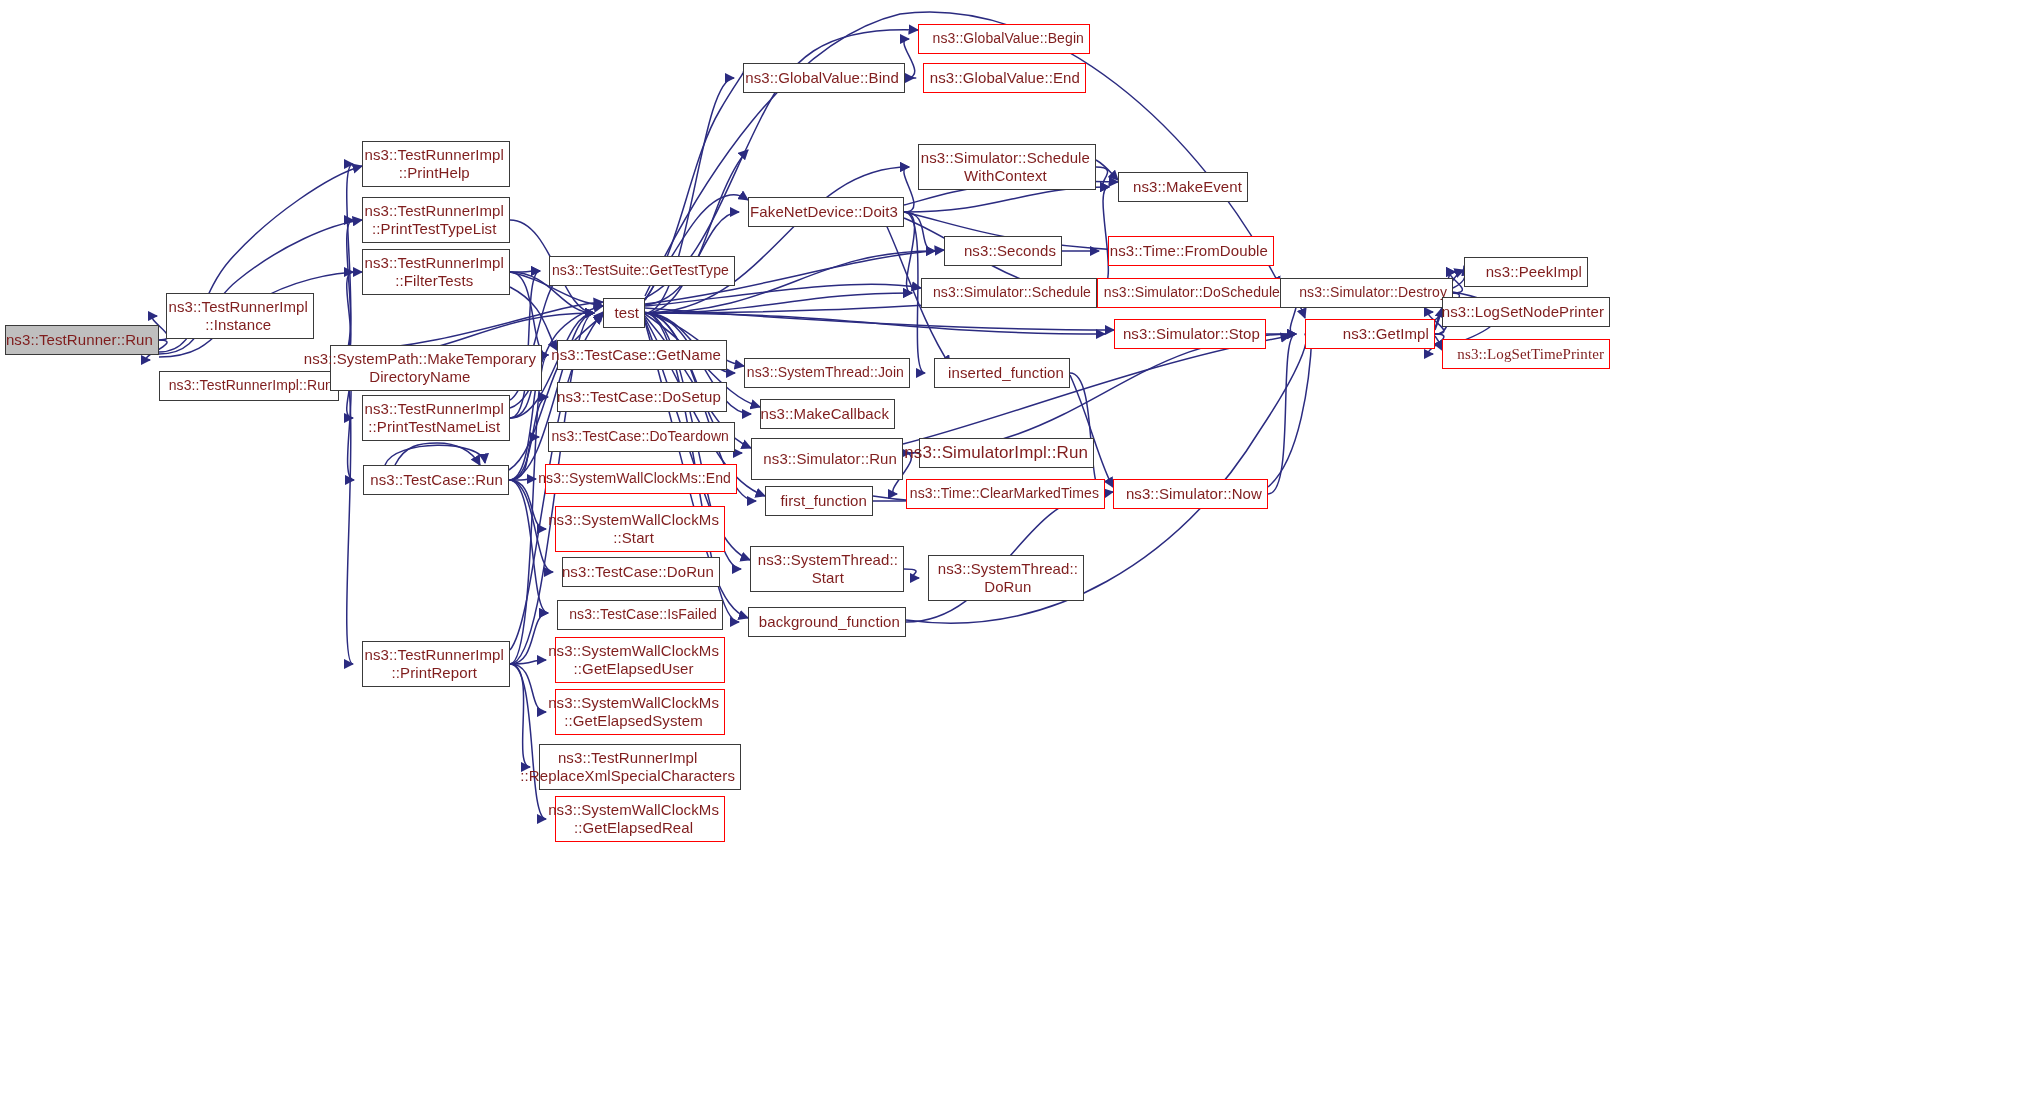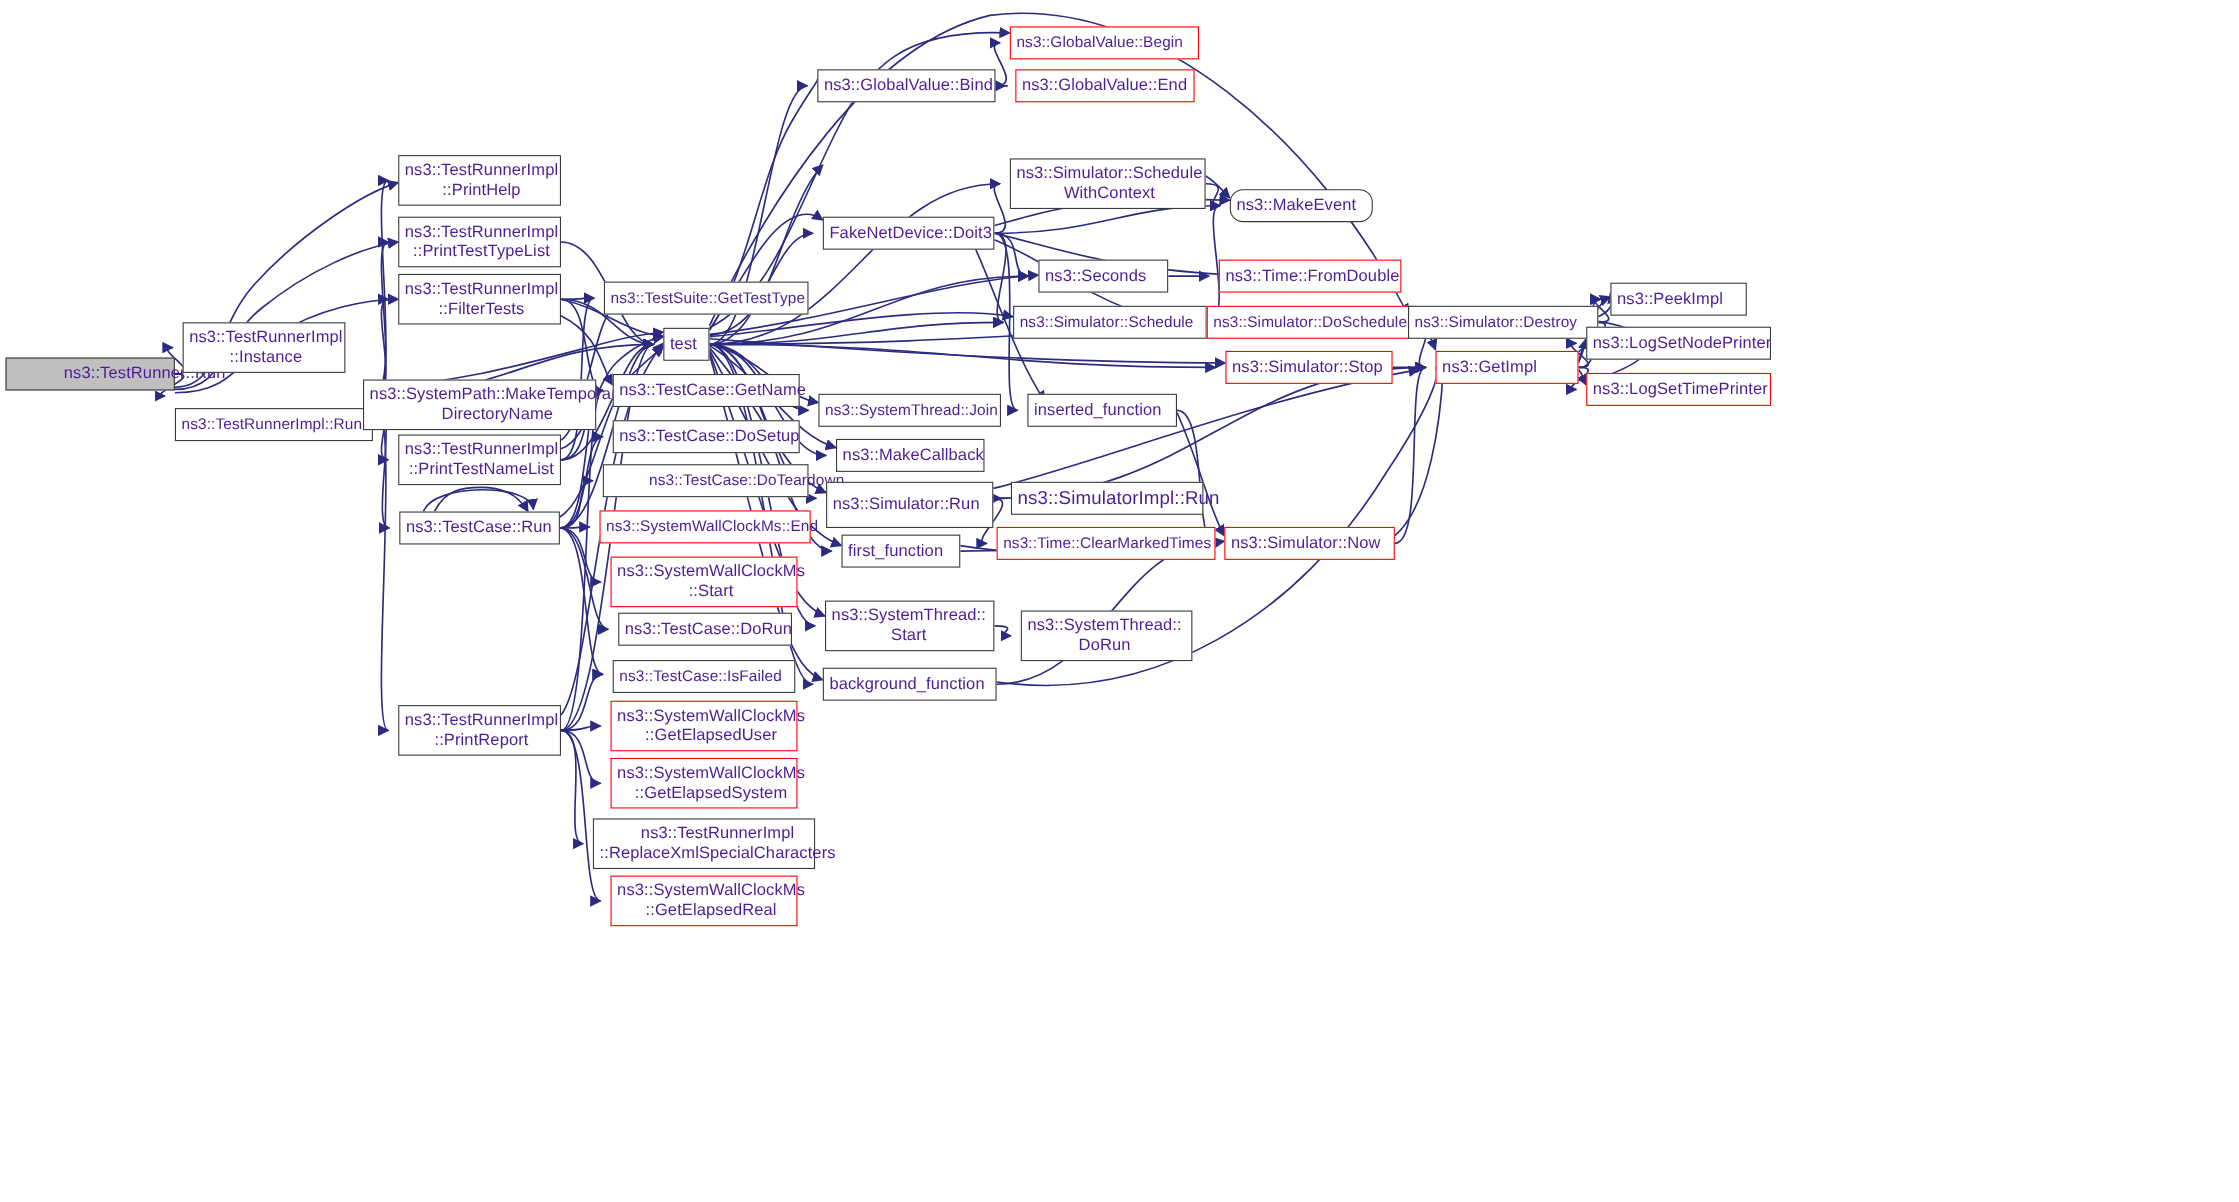--- a/index.html
+++ b/index.html
@@ -1,21 +1,21 @@
 <!DOCTYPE html>
 <html><head>
 <meta charset="utf-8">
 <style>
   html,body{margin:0;padding:0;background:#ffffff;}
   #canvas{position:relative;width:2035px;height:1093px;background:#ffffff;
           font-family:"Liberation Sans","DejaVu Sans",sans-serif;overflow:hidden;}
   svg#edges{position:absolute;left:0;top:0;width:2035px;height:1093px;}
   .node{position:absolute;box-sizing:border-box;display:flex;align-items:center;
-        justify-content:flex-start;text-align:center;background:#ffffff;
-        font-size:15px;color:#4c1d95;line-height:1.22;letter-spacing:0.1px;}
+        justify-content:flex-end;text-align:center;background:#ffffff;
+        font-size:15px;color:#7f1d1d;line-height:1.22;letter-spacing:0.1px;}
   .node.black{border:1.4px solid #3a3a3a;}
   .node.red{border:1.6px solid #ff0000;}
   .node.root{background:#bfbfbf;border:1.4px solid #3a3a3a;}
   .node span{display:block;padding:0 5px;white-space:pre-line;}
 </style>
 </head>
 <body>
 
 <div id="canvas">
   <svg id="edges" viewBox="0 0 2035 1093" preserveAspectRatio="none">
@@ -269,21 +269,21 @@
       <div class="node black" style="left: 919px; top: 438px; width: 175px; height: 30px;">
         <span style="font-size: 17px;">ns3::SimulatorImpl::Run</span>
       </div>
       <div class="node red" style="left: 906px; top: 479px; width: 199px; height: 30px;">
         <span style="font-size: 14px;">ns3::Time::ClearMarkedTimes</span>
       </div>
       <div class="node black" style="left: 928px; top: 555px; width: 156px; height: 46px;">
         <span>ns3::SystemThread::
 DoRun</span>
       </div>
-      <div class="node black" style="left: 1118px; top: 172px; width: 130px; height: 30px; border-radius: 12px;">
+      <div class="node black" style="left: 1118px; top: 172px; width: 130px; height: 30px;">
         <span>ns3::MakeEvent</span>
       </div>
       <div class="node red" style="left: 1108px; top: 236px; width: 166px; height: 30px;">
         <span>ns3::Time::FromDouble</span>
       </div>
       <div class="node red" style="left: 1097px; top: 278px; width: 189px; height: 30px;">
         <span style="font-size: 14px;">ns3::Simulator::DoSchedule</span>
       </div>
       <div class="node red" style="left: 1114px; top: 319px; width: 152px; height: 30px;">
         <span>ns3::Simulator::Stop</span>
@@ -296,17 +296,17 @@
       </div>
       <div class="node red" style="left: 1305px; top: 319px; width: 130px; height: 30px;">
         <span>ns3::GetImpl</span>
       </div>
       <div class="node black" style="left: 1464px; top: 257px; width: 124px; height: 30px;">
         <span>ns3::PeekImpl</span>
       </div>
       <div class="node black" style="left: 1442px; top: 297px; width: 168px; height: 30px;">
         <span>ns3::LogSetNodePrinter</span>
       </div>
-      <div class="node red" style="left: 1442px; top: 339px; width: 168px; height: 30px;">
+      <div class="node red" style="left: 1442px; top: 339px; width: 168px; height: 30px; font-family: Liberation Serif, serif;">
         <span>ns3::LogSetTimePrinter</span>
       </div>
     </div>
 </div>
 
 </body></html>

